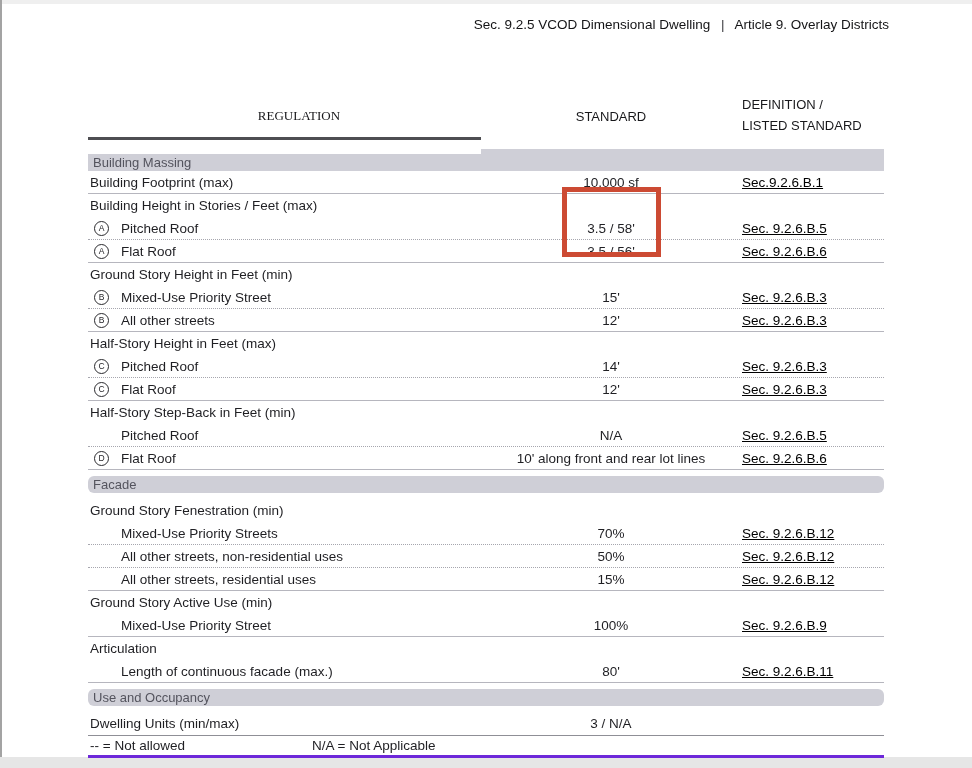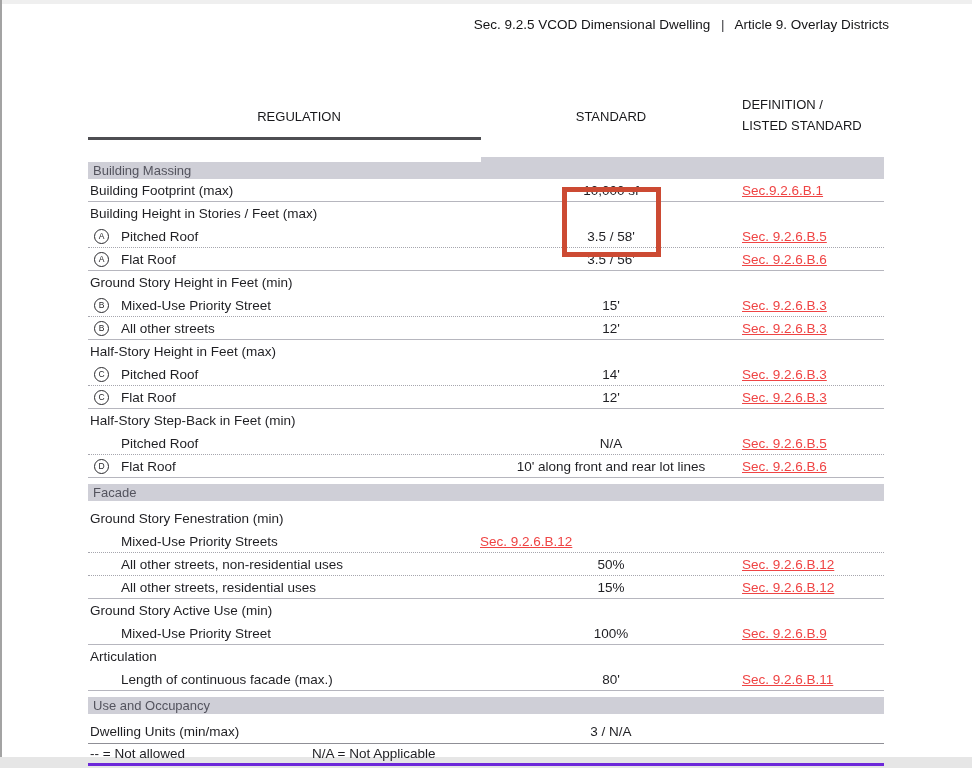--- a/index.html
+++ b/index.html
@@ -23,51 +23,51 @@
   .page-header .sep{margin:0 7px;color:#3a3a3e;}
   .page-header .article{font-weight:normal;}
 
   
   .table-wrap{position:absolute;left:88px;top:95px;width:796px;}
   .col-label{width:392px;}
   .col-standard{width:262px;text-align:center;}
   .col-ref{width:142px;text-align:left;}
 
   .thead{display:flex;height:42px;align-items:center;font-size:13px;color:#18181b;}
-  .thead .col-label{text-align:center;padding-left:30px;box-sizing:border-box;}
+  .thead .col-label{text-align:center;padding-left:30px;box-sizing:border-box;font-family:Liberation Serif, serif;}
   .thead .col-ref{line-height:1.6;}
   .head-rule{height:3px;display:flex;}
   .head-rule .rule-dark{width:393px;background:#4e4e52;}
   .head-rule .rule-rest{flex:1;background:transparent;}
 
   .rows{font-size:13.5px;}
   .row{display:flex;align-items:center;height:23px;box-sizing:border-box;position:relative;}
   .row.b-solid{border-bottom:1px solid #b6b6be;}
   .row.b-dotted{border-bottom:1px dotted #a6a6ae;}
   .row .col-label{display:flex;align-items:center;box-sizing:border-box;padding-left:2px;}
   .row.indent1 .col-label{padding-left:6px;}
   .row.indent1.no-letter .col-label{padding-left:33px;}
 
   .row-section{
     height:17px;display:flex;align-items:center;box-sizing:border-box;
     background:#cfcfd7;color:#54545e;font-size:13px;
     padding-left:5px;position:relative;margin-top:6px;
   }
-  .row-section.first{margin-top:22px;text-align:right;}
+  .row-section.first{margin-top:14px;text-align:right;}
   .row-section.first::after{
     content:"";position:absolute;left:393px;right:0;top:-5px;height:5px;background:#cfcfd7;
   }
-  .row-section.gap-after{margin-bottom:6px;}
+  .row-section.gap-after{margin-bottom:6px;border-radius:6px;}
 
   .letter-circle{
     display:inline-flex;justify-content:center;align-items:center;
     width:13px;height:13px;border:1px solid #2a2a2e;border-radius:50%;
     font-size:8.5px;line-height:1;margin-right:12px;flex:none;color:#1f1f23;
   }
-  .ref-link{color:#ef4444;text-decoration:underline;cursor:pointer;}
+  .ref-link{color:#000000;text-decoration:underline;cursor:pointer;}
 
   .footnote-row{
     display:flex;align-items:center;height:23px;box-sizing:border-box;position:relative;
     border-top:1px solid #8f8f96;border-bottom:3px solid #6d28d9;
     font-size:13.5px;
   }
   .footnote-row .fn-1{padding-left:2px;}
   .footnote-row .fn-2{position:absolute;left:224px;}
 
   
@@ -211,20 +211,21 @@
         <div class="col-label">
           <span>Ground Story Fenestration (min)</span>
         </div>
         <div class="col-standard"></div>
         <div class="col-ref"></div>
       </div>
       <div class="row indent1 no-letter b-dotted">
         <div class="col-label">
           <span>Mixed-Use Priority Streets</span>
         </div>
+        <div class="col-standard">70%</div>
         <div class="col-ref"><span class="ref-link">Sec. 9.2.6.B.12</span></div>
       </div>
       <div class="row indent1 no-letter b-dotted">
         <div class="col-label">
           <span>All other streets, non-residential uses</span>
         </div>
         <div class="col-standard">50%</div>
         <div class="col-ref"><span class="ref-link">Sec. 9.2.6.B.12</span></div>
       </div>
       <div class="row indent1 no-letter b-solid">

